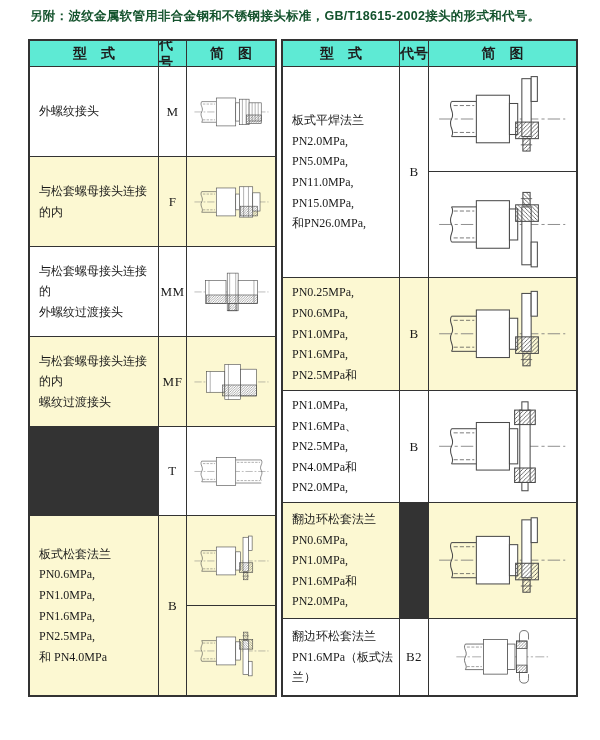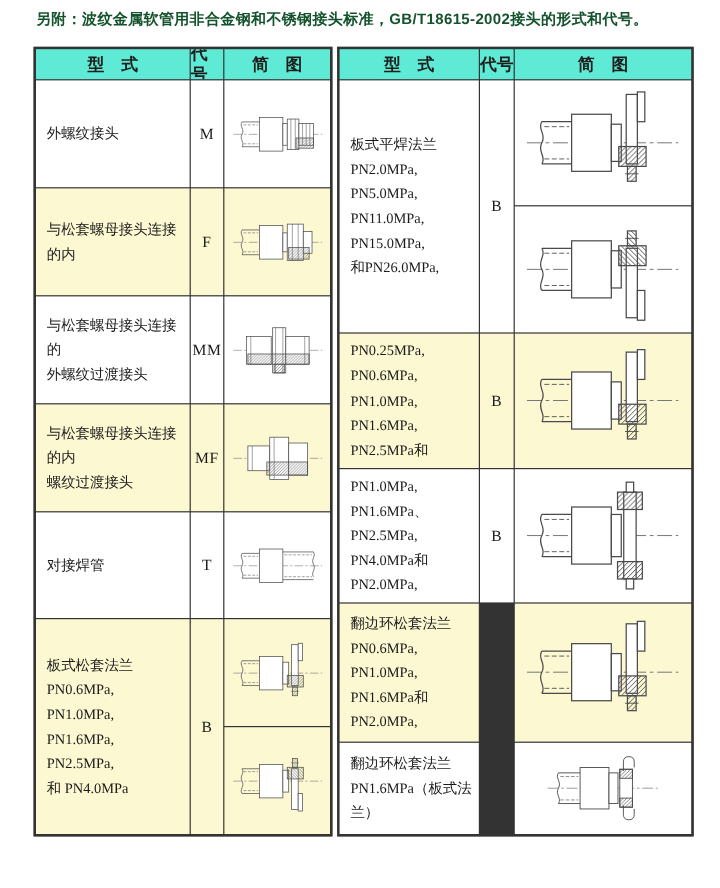--- a/index.html
+++ b/index.html
@@ -186,21 +186,20 @@
 
     <div class="c code y" style="grid-area:5/2">MF</div>
     <div class="c t y" style="grid-area:5/1">与松套螺母接头连接的内
 螺纹过渡接头</div>
     <div class="c diag y" style="grid-area:5/3">
       <svg viewBox="0 0 130 90">
           <use href="#fit-mf"></use>
         </svg>
     </div>
 
-    <div class="c t" style="grid-area:6/1">对接焊管</div>
     <div class="c code" style="grid-area:6/2">T</div>
     <div class="c diag" style="grid-area:6/3">
       <svg viewBox="0 0 130 90">
           <use href="#fit-t"></use>
         </svg>
     </div>
 
     <div class="c t y" style="grid-row:7/9;grid-column:1">板式松套法兰
 PN0.6MPa, PN1.0MPa,
 PN1.6MPa, PN2.5MPa,
@@ -267,20 +266,21 @@
 PN0.6MPa, PN1.0MPa,
 PN1.6MPa和PN2.0MPa,</div>
     <div class="c diag y" style="grid-area:6/3">
       <svg viewBox="0 0 130 90">
           <use href="#fit-fl-up"></use>
         </svg>
     </div>
 
     <div class="c t" style="grid-area:7/1">翻边环松套法兰
 PN1.6MPa（板式法兰）</div>
+    <div class="c code" style="grid-area:7/2">B2</div>
     <div class="c diag" style="grid-area:7/3">
       <svg viewBox="0 0 130 90">
           <use href="#fit-b2"></use>
         </svg>
     </div>
   </div>
 
 </div>
 
 </body></html>

